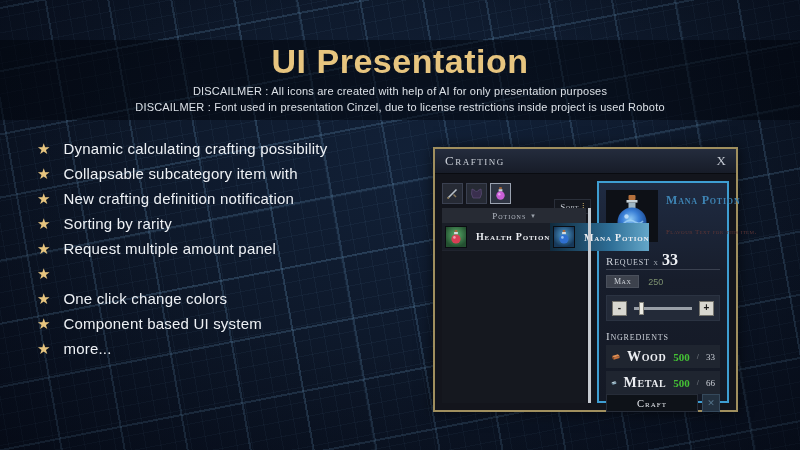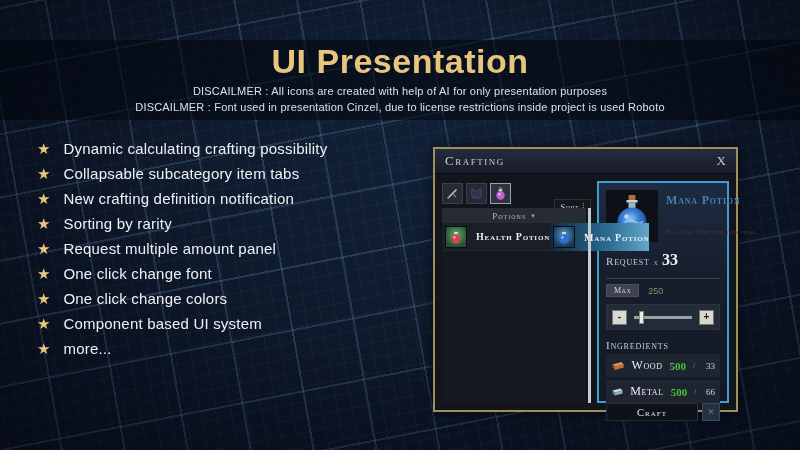--- a/index.html
+++ b/index.html
@@ -88,38 +88,38 @@
   .col-right {
     flex:1; border:2px solid #3e9ed2; padding:7px;
     background:linear-gradient(180deg,#1f2b42 0%, #171d2b 45%, #141925 100%);
     display:flex; flex-direction:column; min-width:0;
   }
   .detail-head { display:flex; gap:8px; flex:none; }
   .detail-img { width:52px; height:52px; flex:none; background:#0d1016; display:flex; align-items:center; justify-content:center; }
   .detail-headtext { padding-top:3px; min-width:0; }
   .detail-title { color:#3e84b4; font-size:12px; font-weight:700; letter-spacing:0.8px; white-space:nowrap; }
   .detail-flavour { color:#5e3636; font-size:7px; letter-spacing:0.4px; margin-top:20px; white-space:nowrap; }
-  .request-row { margin-top:9px; flex:none; border-bottom:1px solid #3a4150; padding-bottom:9px; display:flex; align-items:baseline; gap:4px; }
+  .request-row { margin-top:9px; flex:none; border-bottom:1px solid #3a4150; padding-bottom:0; display:flex; align-items:baseline; gap:4px; }
   .request-label { color:#cbd0d8; font-size:11px; letter-spacing:0.8px; }
   .request-x { color:#aab0ba; font-size:8px; }
   .request-amount { color:#f0f2f6; font-size:16px; font-weight:700; }
   .max-row { margin-top:5px; flex:none; display:flex; align-items:center; gap:9px; }
   .max-btn { background:#3d424d; color:#d2d6dd; font-size:8px; letter-spacing:0.5px; padding:1px 7px; border:1px solid #4a505c; }
   .max-value { color:#7d9170; font-size:9px; font-family:"Liberation Sans",sans-serif; }
   .slider-row { margin-top:7px; flex:none; height:26px; background:#232a38; display:flex; align-items:center; padding:0 5px; border:1px solid #2b3342; }
   .slider-btn {
     width:15px; height:15px; flex:none; background:#d8d7d0; border:1px solid #76756e; color:#1c1c1c;
     font-family:"Liberation Sans",sans-serif; font-size:10px; font-weight:700;
     display:flex; align-items:center; justify-content:center; line-height:1;
   }
   .slider-track { flex:1; height:3px; background:#9aa0a8; margin:0 7px; position:relative; }
   .slider-handle { position:absolute; left:8%; top:-5px; width:5px; height:13px; background:#ecebe4; border:1px solid #85847d; }
   .ingredients-label { margin-top:9px; flex:none; color:#cbd0d8; font-size:11px; letter-spacing:0.8px; }
   .ing-row { margin-top:3px; flex:none; height:23px; background:#1f2530; display:flex; align-items:center; padding:0 5px; gap:7px; }
-  .ing-name { color:#eceef2; font-size:12px; font-weight:400; letter-spacing:0.6px; flex:1; }
+  .ing-name { color:#eceef2; font-size:14px; font-weight:700; letter-spacing:0.6px; flex:1; }
   .ing-have { color:#45c335; font-size:11px; font-weight:700; }
   .ing-sep { color:#6a7078; font-size:8px; font-family:"Liberation Sans",sans-serif; }
   .ing-need { color:#cfd3da; font-size:9px; width:16px; text-align:right; font-family:"Liberation Serif",serif; }
   .detail-spacer { flex:1; }
   .craft-row { flex:none; display:flex; gap:4px; align-items:center; }
   .craft-btn {
     flex:1; height:18px; background:#0e1218; border:1px solid #262c38; color:#e6e9ee;
     font-size:10.5px; letter-spacing:1px; display:flex; align-items:center; justify-content:center;
   }
   .craft-side-btn {
@@ -140,37 +140,36 @@
   <div class="disclaimer d1">DISCAILMER : All icons are created with help of AI for only presentation purposes</div>
   <div class="disclaimer d2">DISCAILMER : Font used in presentation Cinzel, due to license restrictions inside project is used Roboto</div>
 
   <div class="features">
     <div class="feature">
       <span class="star">★</span>
       <span class="ftext">Dynamic calculating crafting possibility</span>
     </div>
     <div class="feature">
       <span class="star">★</span>
-      <span class="ftext">Collapsable subcategory item tabs</span>
+      <span class="ftext">Collapsable subcategory item with</span>
     </div>
     <div class="feature">
       <span class="star">★</span>
       <span class="ftext">New crafting definition notification</span>
     </div>
     <div class="feature">
       <span class="star">★</span>
       <span class="ftext">Sorting by rarity</span>
     </div>
     <div class="feature">
       <span class="star">★</span>
       <span class="ftext">Request multiple amount panel</span>
     </div>
     <div class="feature">
       <span class="star">★</span>
-      <span class="ftext">One click change font</span>
     </div>
     <div class="feature">
       <span class="star">★</span>
       <span class="ftext">One click change colors</span>
     </div>
     <div class="feature">
       <span class="star">★</span>
       <span class="ftext">Component based UI system</span>
     </div>
     <div class="feature">

